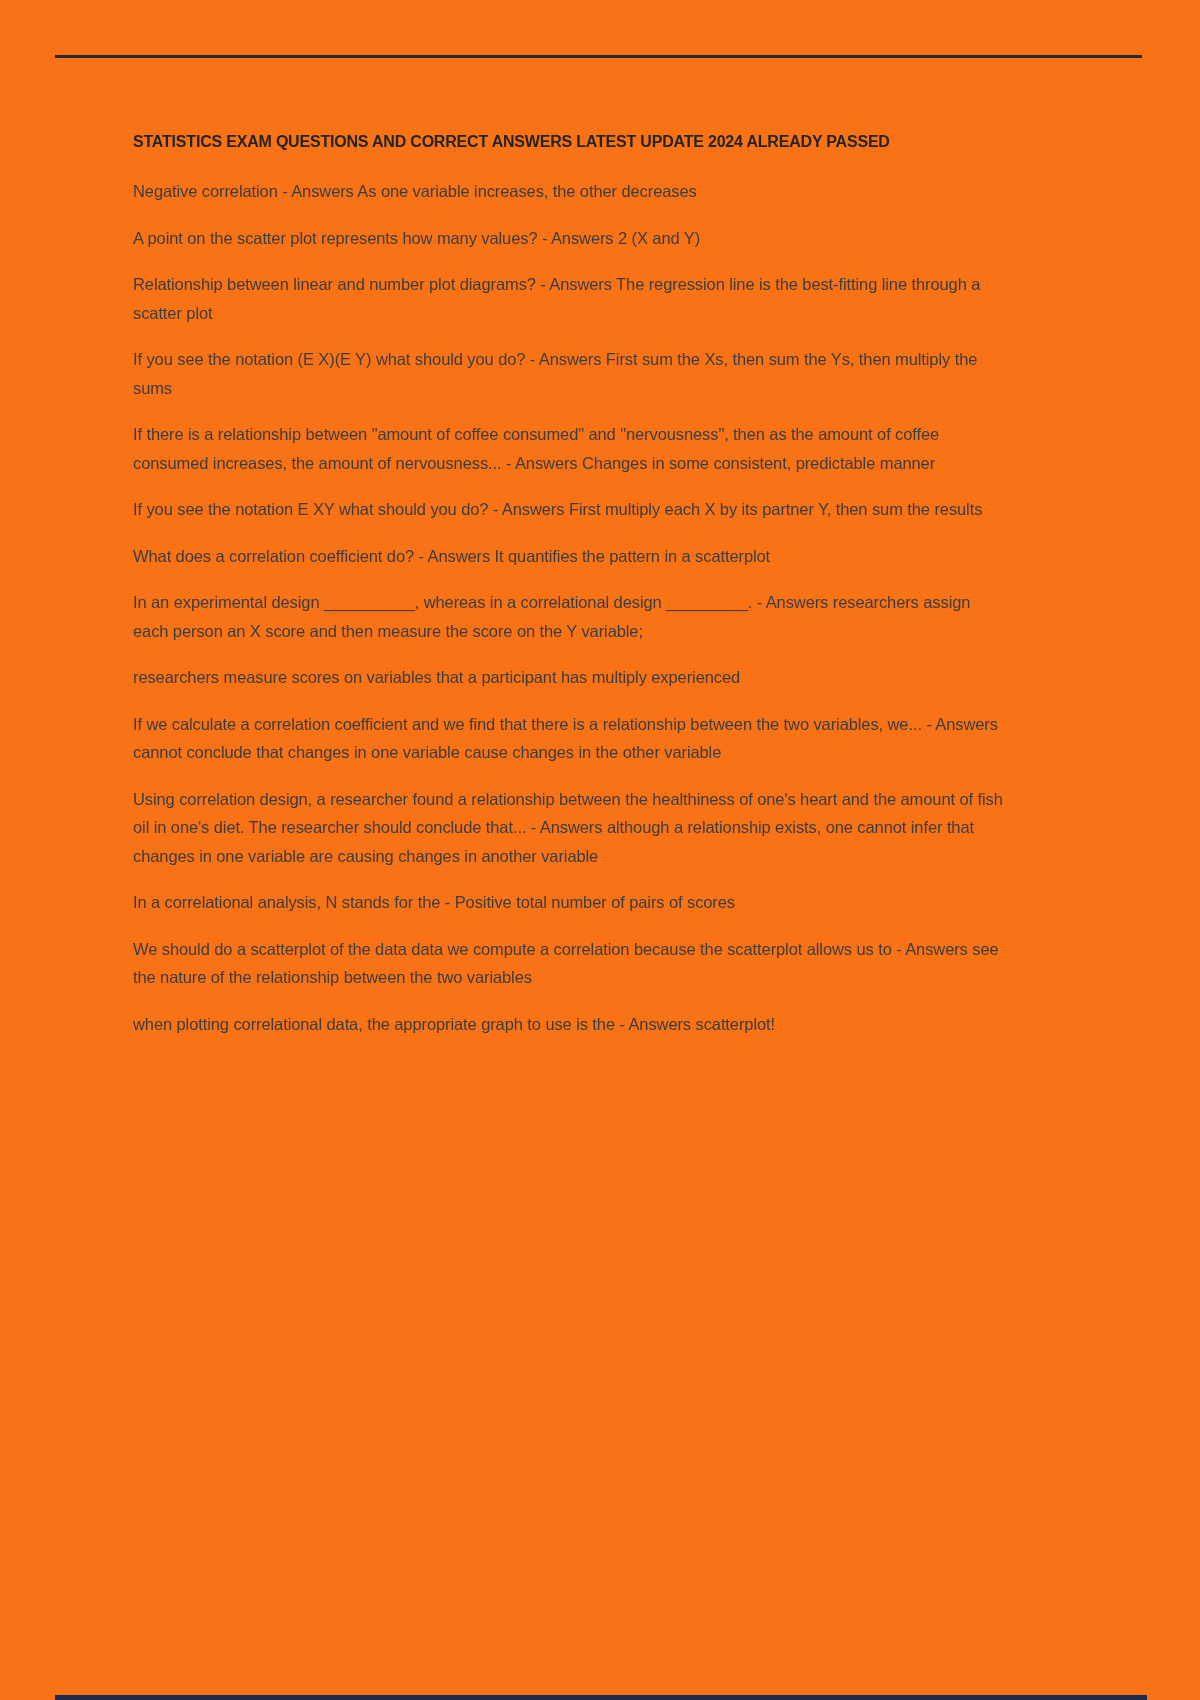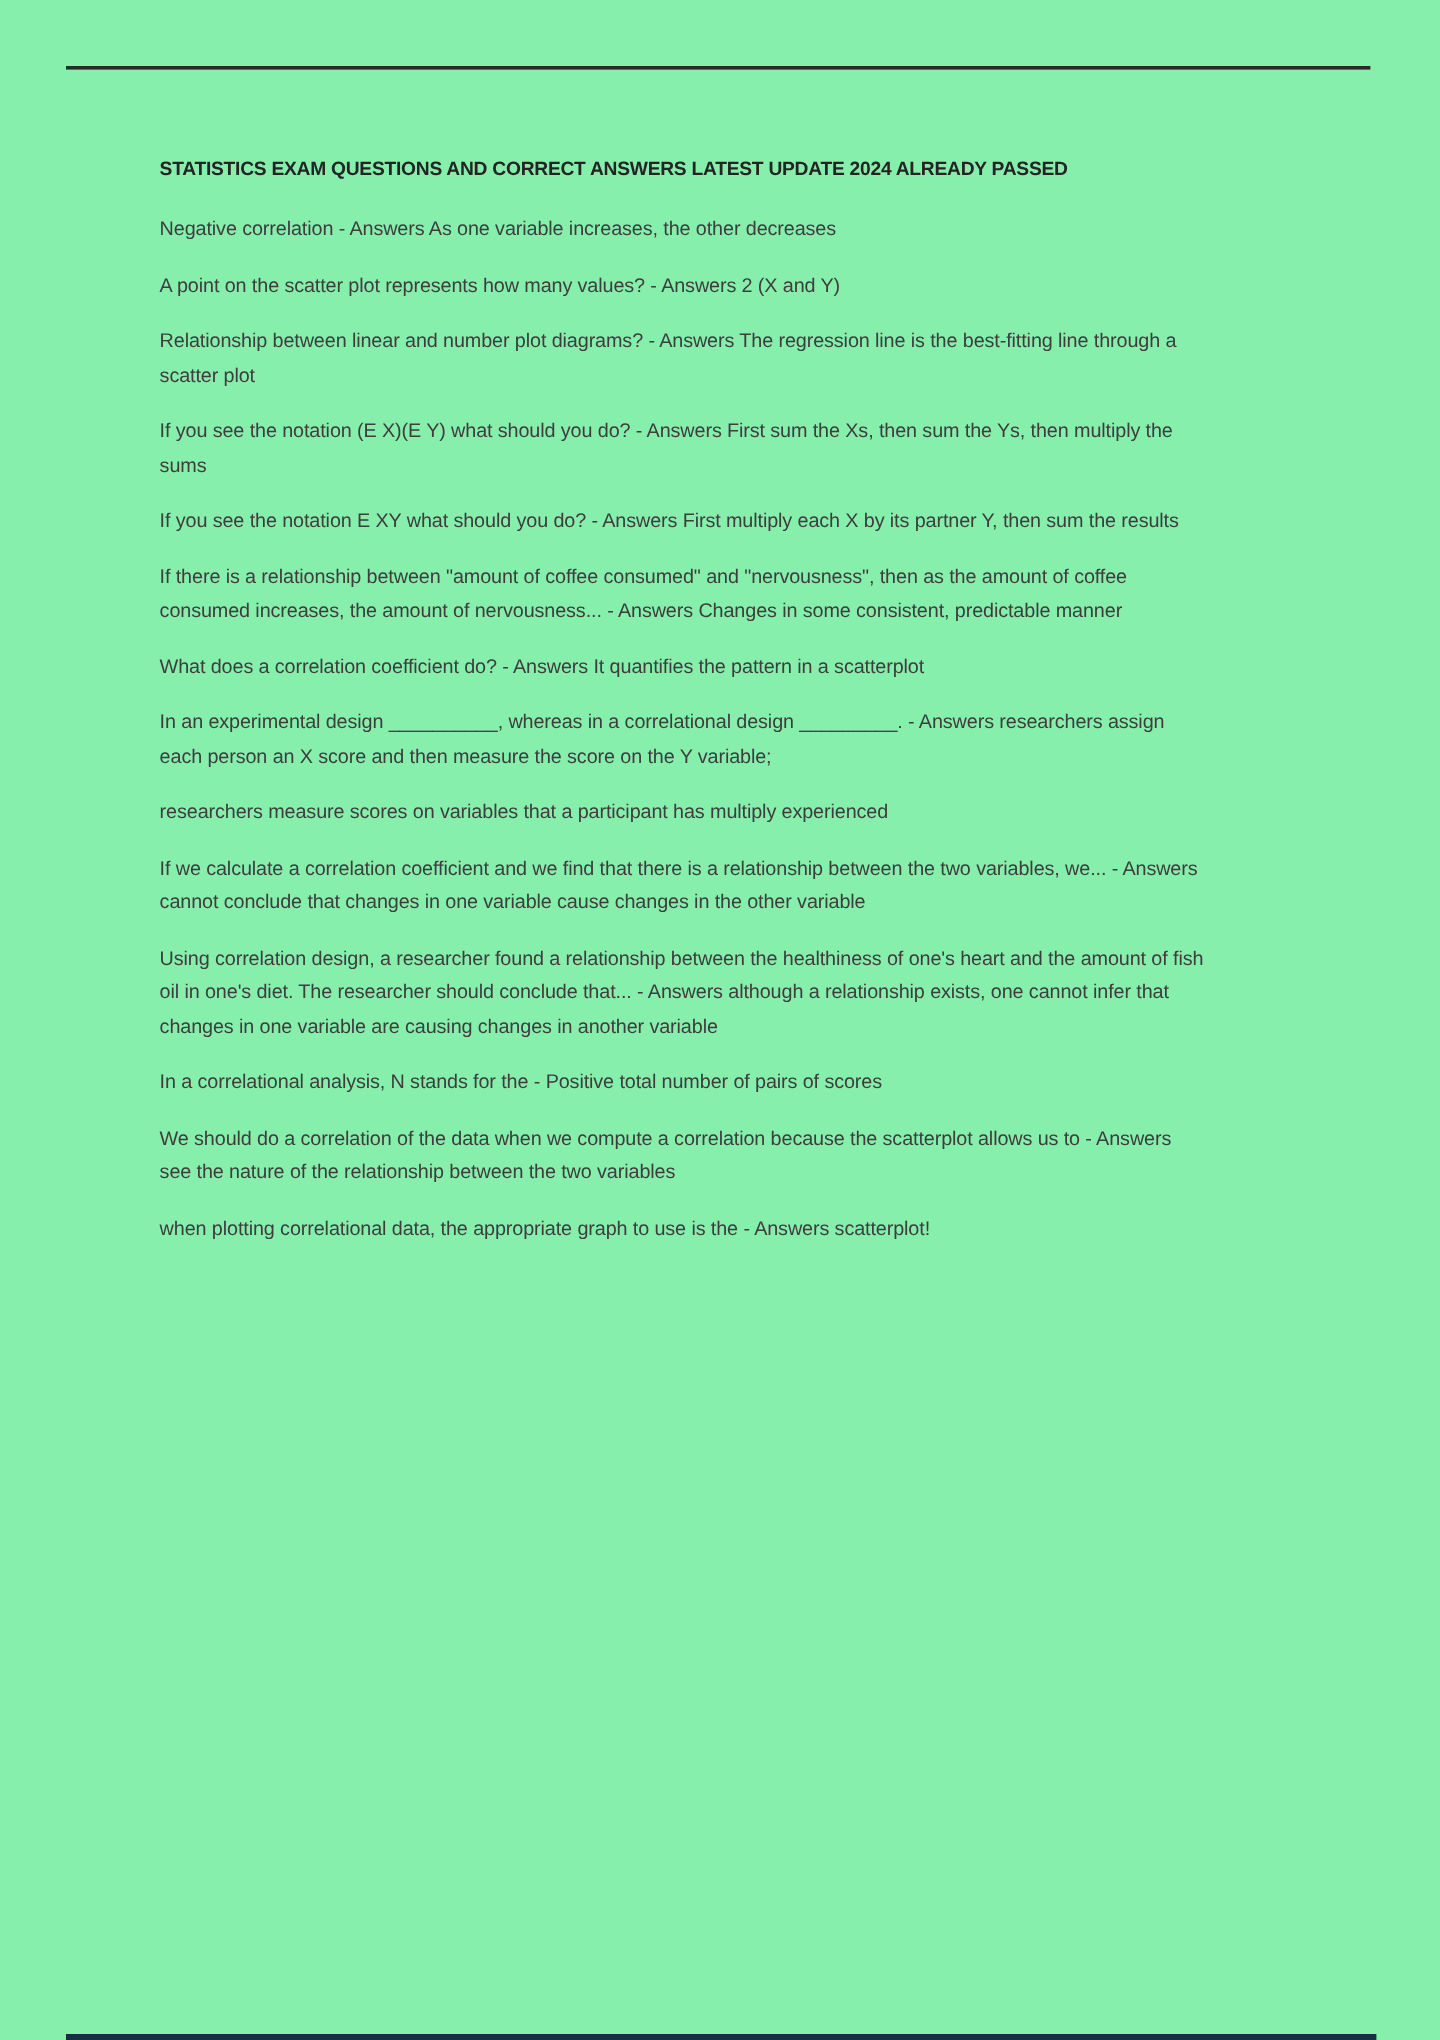--- a/index.html
+++ b/index.html
@@ -10,21 +10,21 @@
     width: 1200px;
     height: 1700px;
     position: relative;
     background: #ffffff;
     font-family: "Liberation Sans", sans-serif;
     overflow: hidden;
   }
   .page {
     position: absolute;
     inset: 0;
-    background: #86efac;
+    background: #f97316;
   }
   .top-rule {
     position: absolute;
     left: 55px;
     top: 55px;
     width: 1087px;
     height: 3px;
     background: #2a2a2a;
   }
   .bottom-rule {
@@ -65,27 +65,27 @@
 
   <div class="top-rule"></div>
 
   <div class="content">
     <h1 class="doc-title">STATISTICS EXAM QUESTIONS AND CORRECT ANSWERS LATEST UPDATE 2024 ALREADY PASSED</h1>
 
     <p class="para">Negative correlation - Answers As one variable increases, the other decreases</p>
     <p class="para">A point on the scatter plot represents how many values? - Answers 2 (X and Y)</p>
     <p class="para">Relationship between linear and number plot diagrams? - Answers The regression line is the best-fitting line through a scatter plot</p>
     <p class="para">If you see the notation (E X)(E Y) what should you do? - Answers First sum the Xs, then sum the Ys, then multiply the sums</p>
+    <p class="para">If there is a relationship between "amount of coffee consumed" and "nervousness", then as the amount of coffee consumed increases, the amount of nervousness... - Answers Changes in some consistent, predictable manner</p>
     <p class="para">If you see the notation E XY what should you do? - Answers First multiply each X by its partner Y, then sum the results</p>
-    <p class="para">If there is a relationship between "amount of coffee consumed" and "nervousness", then as the amount of coffee consumed increases, the amount of nervousness... - Answers Changes in some consistent, predictable manner</p>
     <p class="para">What does a correlation coefficient do? - Answers It quantifies the pattern in a scatterplot</p>
     <p class="para">In an experimental design __________, whereas in a correlational design _________. - Answers researchers assign each person an X score and then measure the score on the Y variable;</p>
     <p class="para">researchers measure scores on variables that a participant has multiply experienced</p>
     <p class="para">If we calculate a correlation coefficient and we find that there is a relationship between the two variables, we... - Answers cannot conclude that changes in one variable cause changes in the other variable</p>
     <p class="para">Using correlation design, a researcher found a relationship between the healthiness of one's heart and the amount of fish oil in one's diet. The researcher should conclude that... - Answers although a relationship exists, one cannot infer that changes in one variable are causing changes in another variable</p>
     <p class="para">In a correlational analysis, N stands for the - Positive total number of pairs of scores</p>
-    <p class="para">We should do a correlation of the data when we compute a correlation because the scatterplot allows us to - Answers see the nature of the relationship between the two variables</p>
+    <p class="para">We should do a scatterplot of the data data we compute a correlation because the scatterplot allows us to - Answers see the nature of the relationship between the two variables</p>
     <p class="para">when plotting correlational data, the appropriate graph to use is the - Answers scatterplot!</p>
   </div>
 
   <div class="bottom-rule"></div>
 
 </div>
 
 </body></html>

